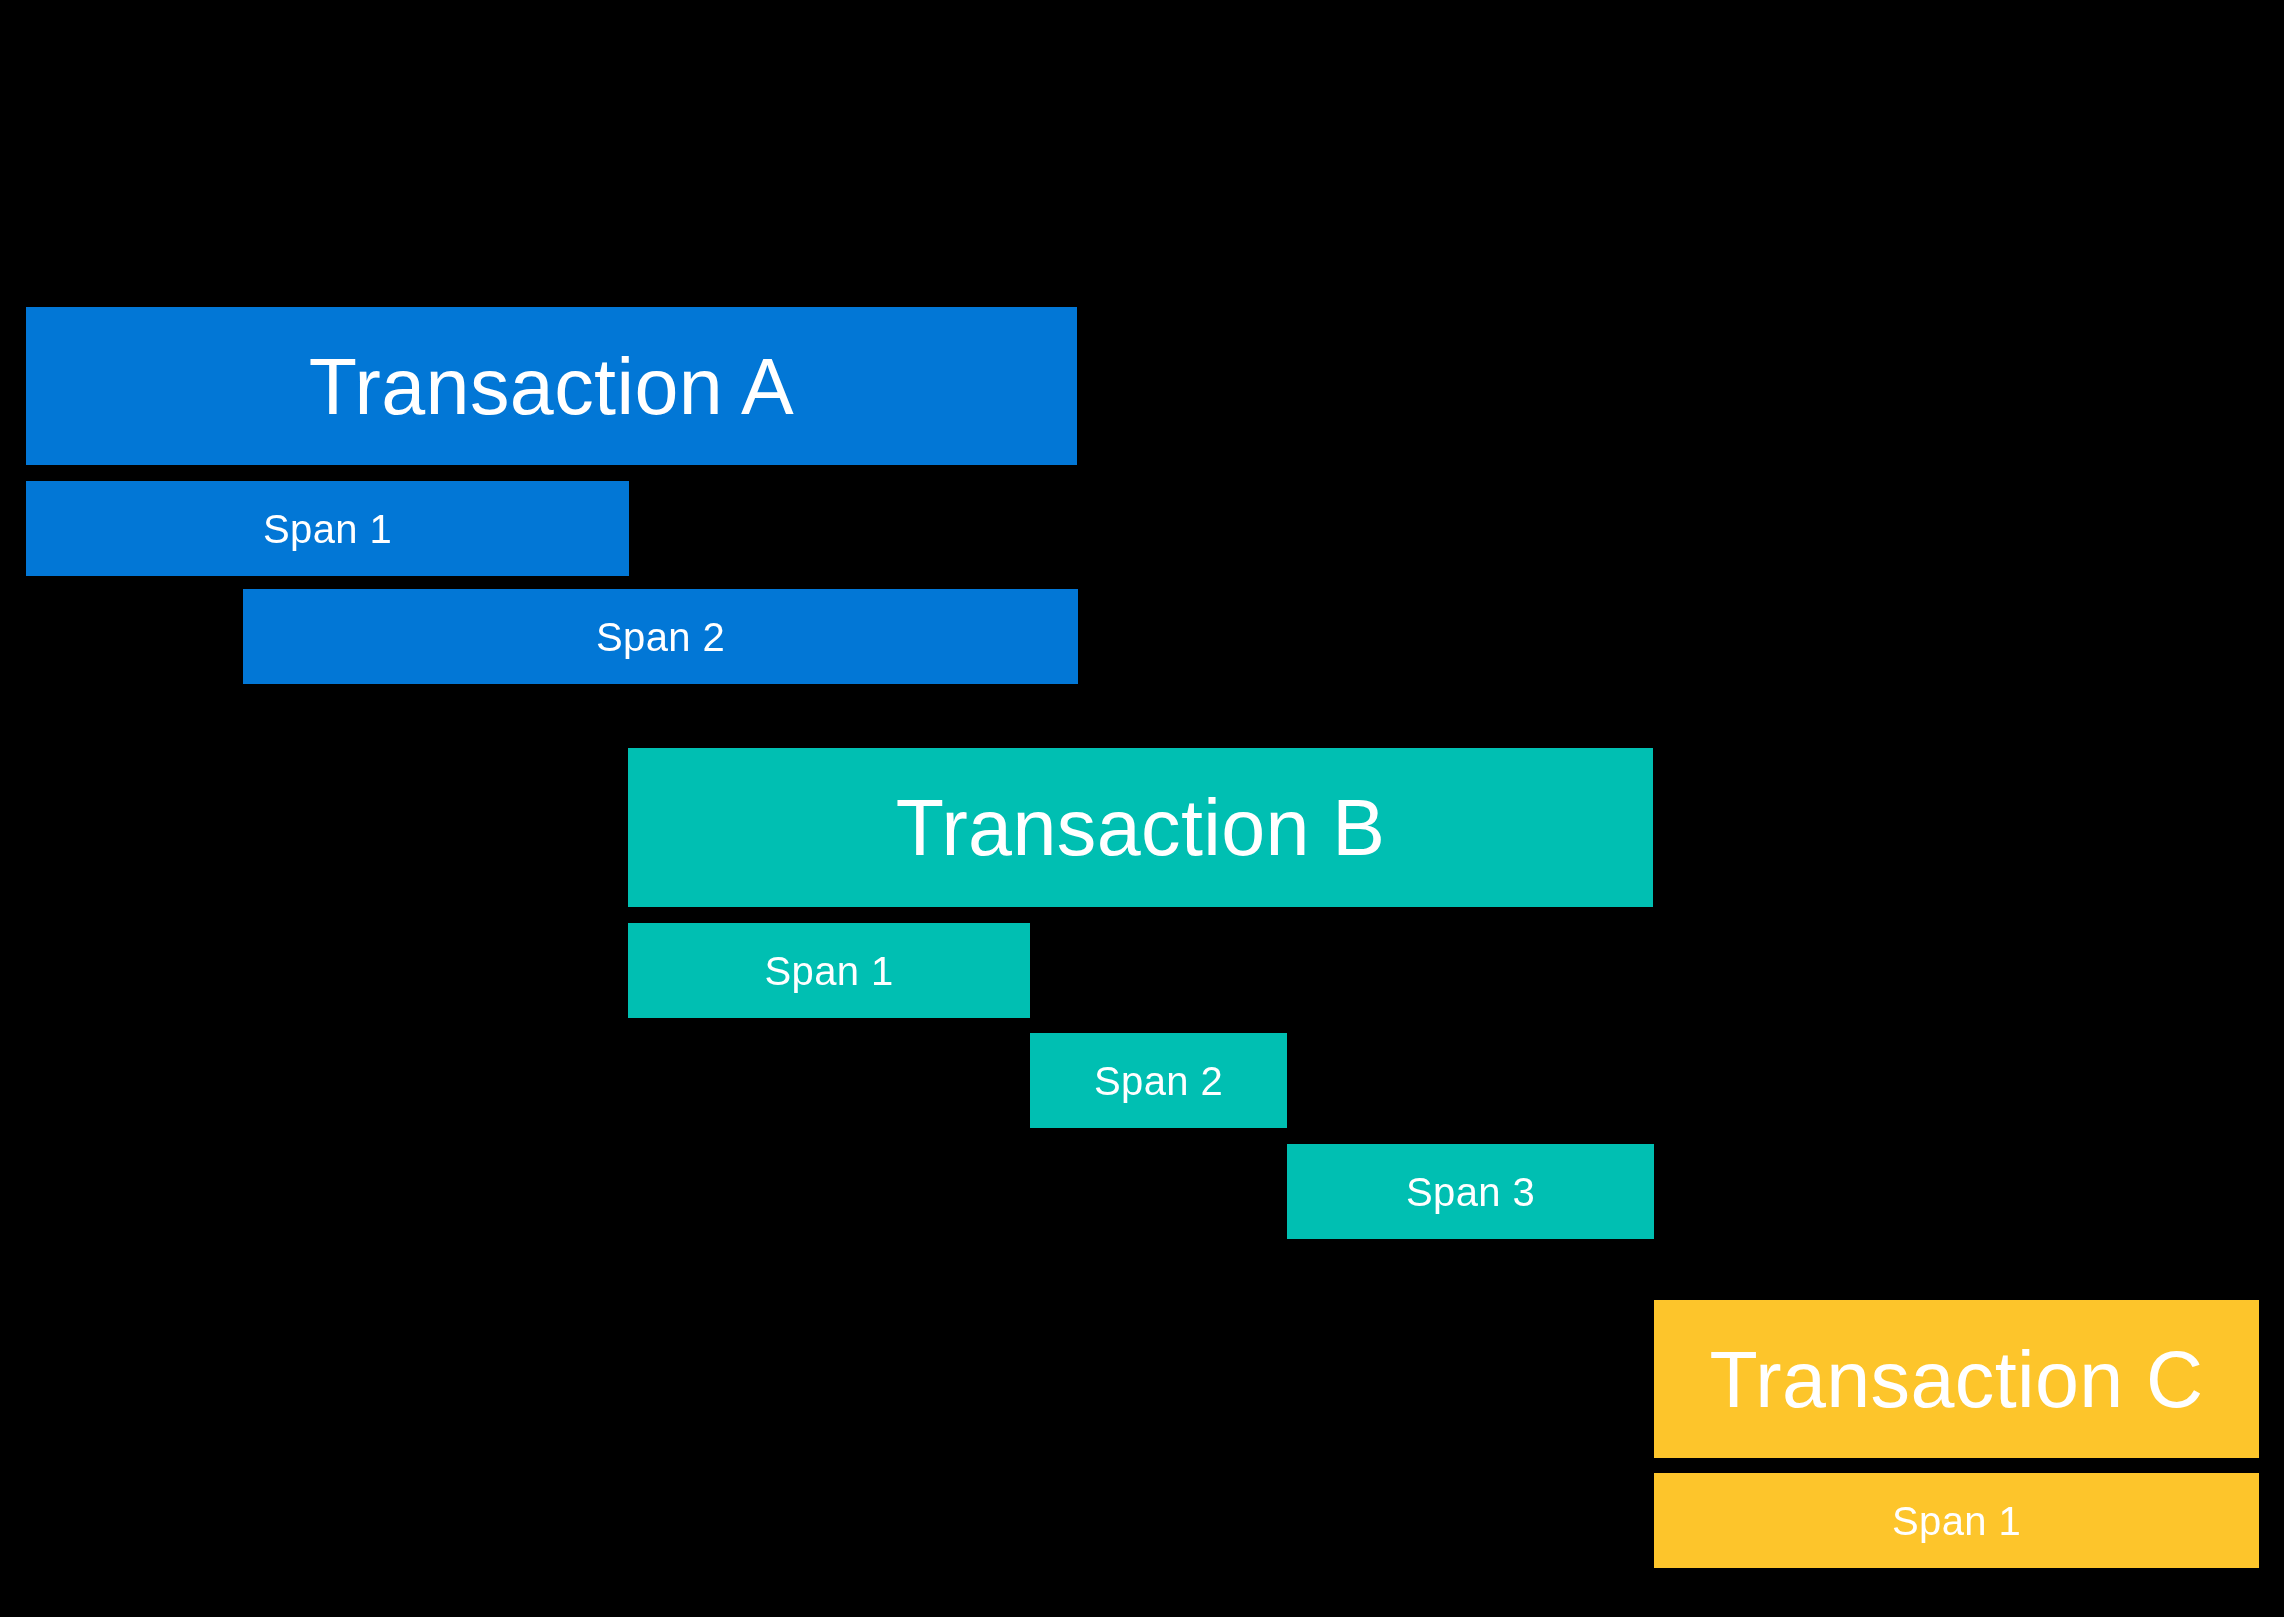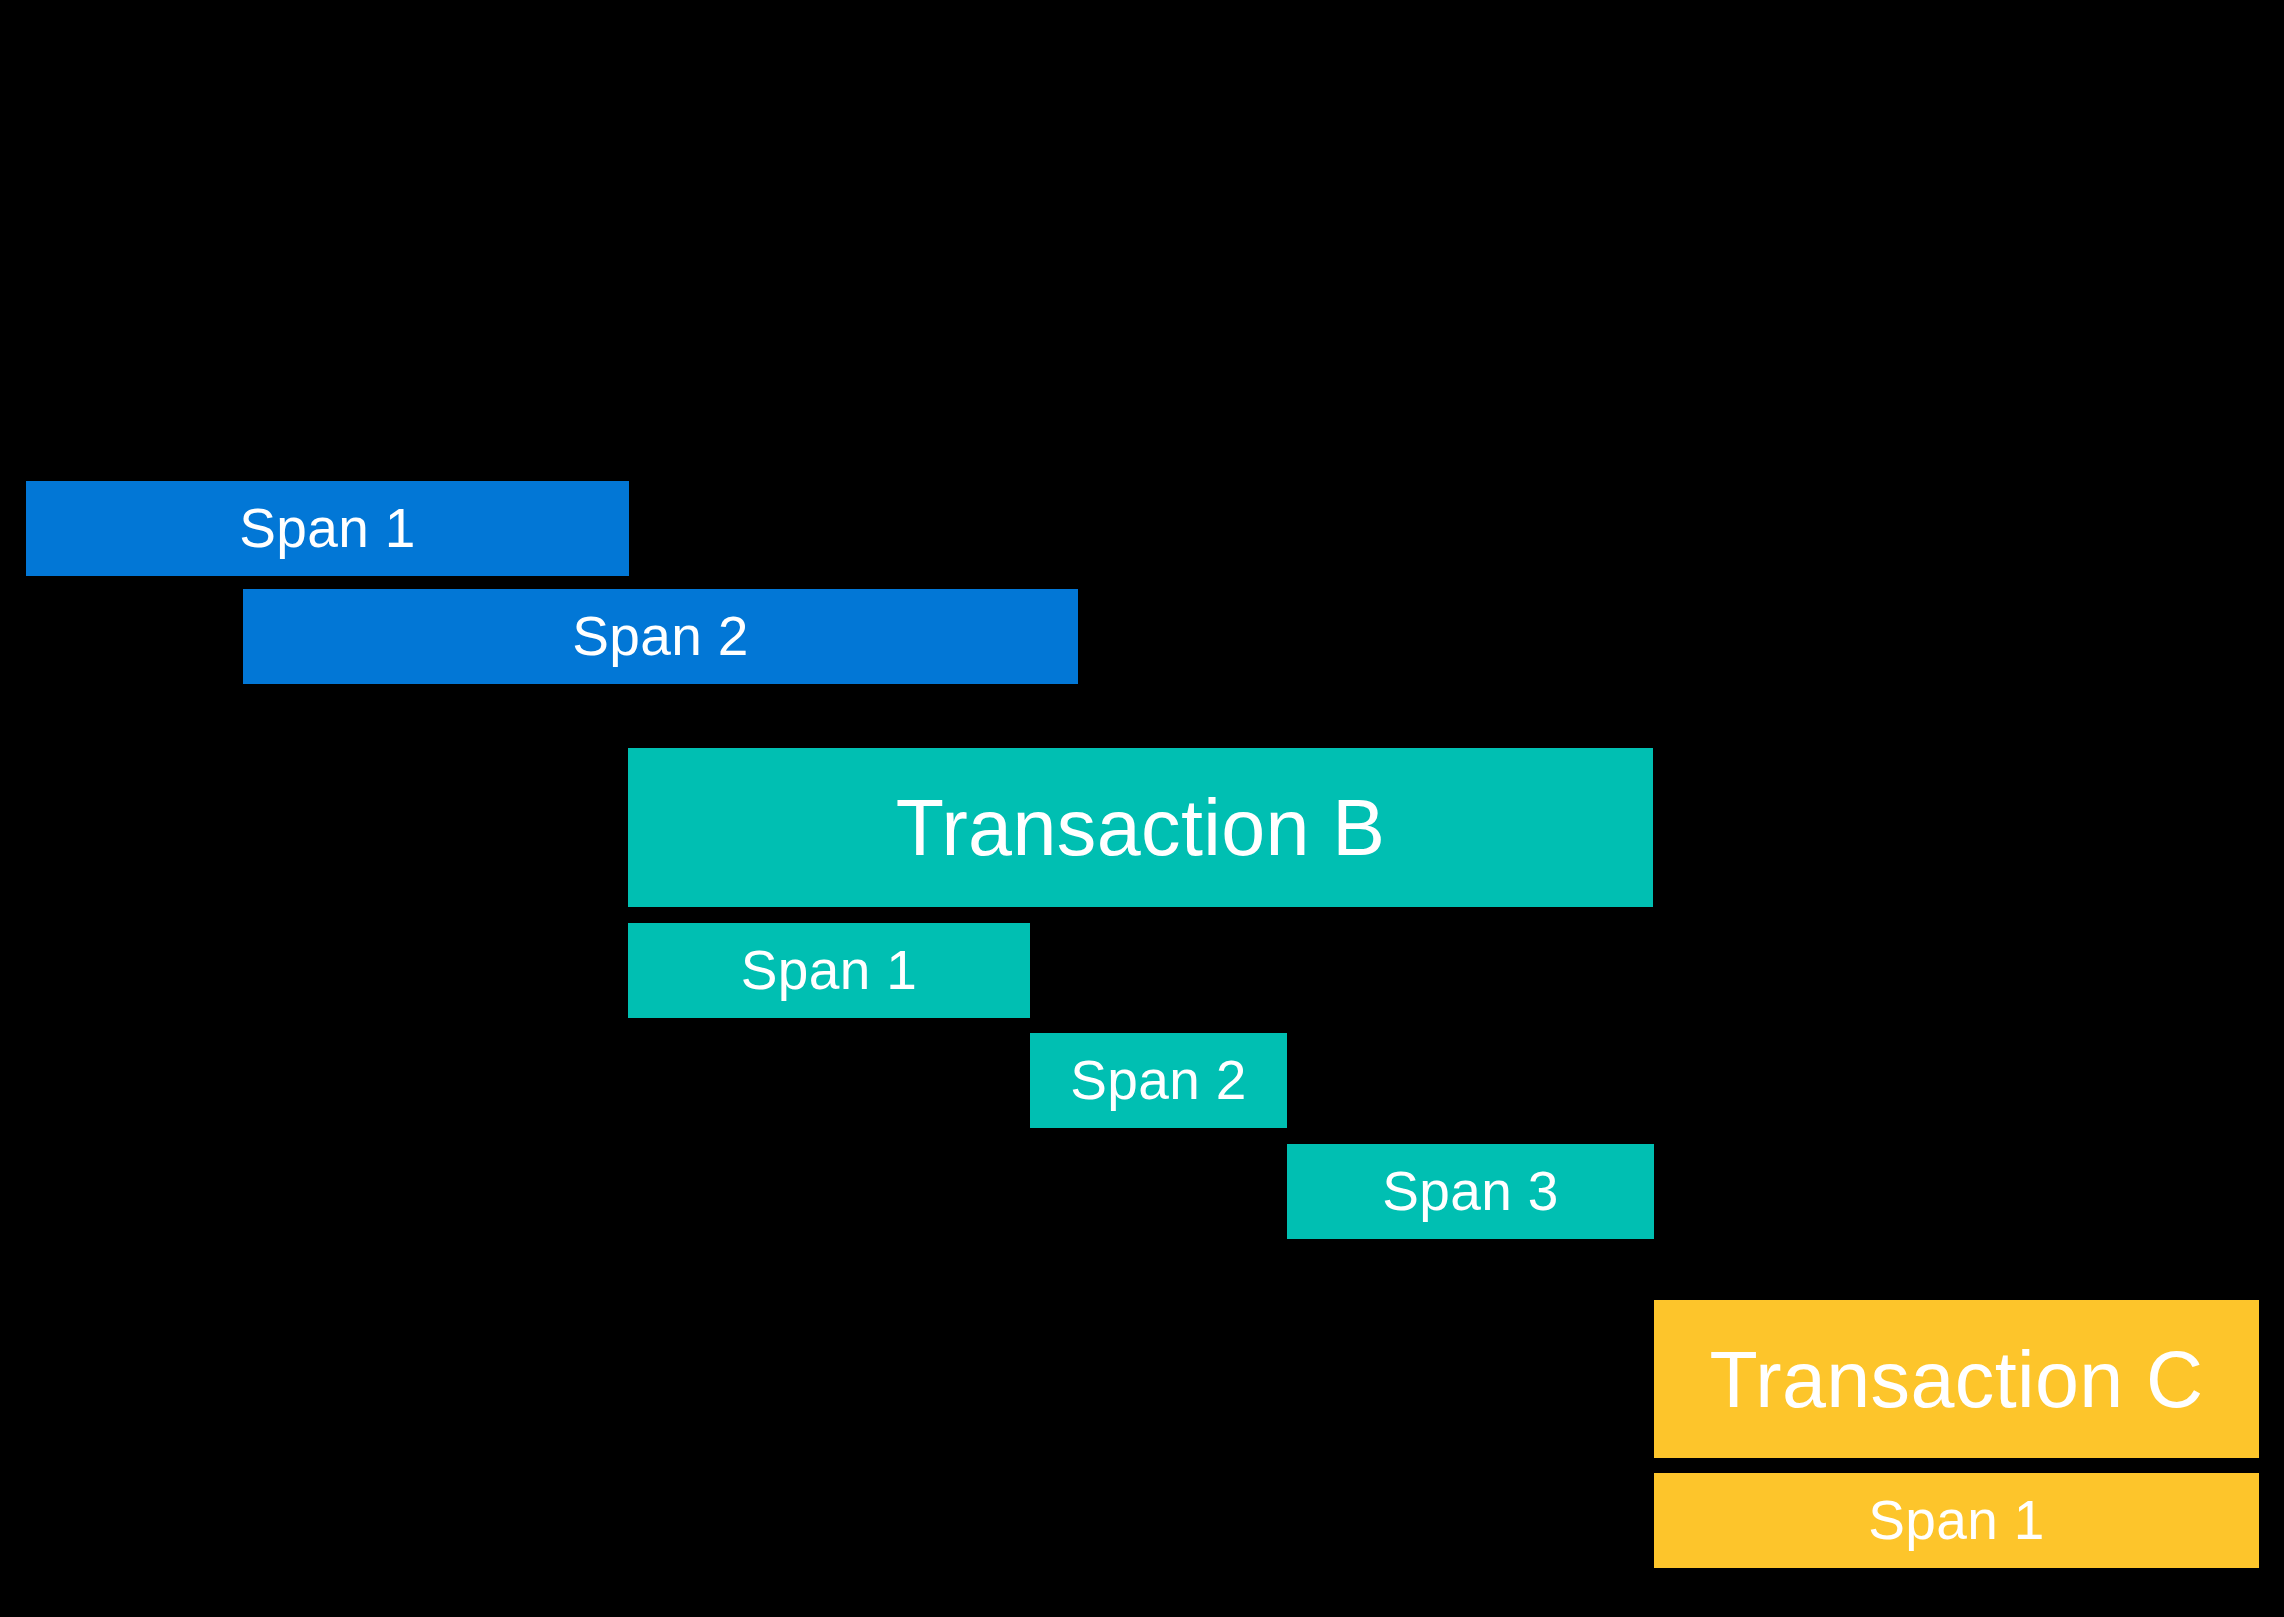--- a/index.html
+++ b/index.html
@@ -33,39 +33,42 @@
     line-height: 1;
   }
   
   .c-trace  { background: var(--color-trace, #ef4b8f); }
   .c-txn-a  { background: var(--color-transaction-a, #0277d6); }
   .c-txn-b  { background: var(--color-transaction-b, #00bfb2); }
   .c-txn-c  { background: var(--color-transaction-c, #fdc52b); align-items: center; }
   
   .fs-trace { font-size: 80px; }
   .fs-txn   { font-size: 79px; }
-  .fs-span  { font-size: 55px;  }
+  .fs-span  { font-size: 40px;  }
   
   .g-trace   { left: 26px;   top: 50px;   width: 2234px; height: 191px; }
   .g-ta      { left: 26px;   top: 307px;  width: 1051px; height: 158px; }
   .g-ta-s1   { left: 26px;   top: 481px;  width: 603px;  height: 95px; }
   .g-ta-s2   { left: 243px;  top: 589px;  width: 835px; height: 95px; }
   .g-tb      { left: 628px;  top: 748px;  width: 1025px; height: 159px; }
   .g-tb-s1   { left: 628px;  top: 923px; width: 402px;  height: 95px; }
   .g-tb-s2   { left: 1030px; top: 1033px; width: 257px;  height: 95px; }
   .g-tb-s3   { left: 1287px; top: 1144px; width: 367px;  height: 95px; }
   .g-tc      { left: 1654px; top: 1300px; width: 605px;  height: 158px; }
   .g-tc-s1   { left: 1654px; top: 1473px; width: 605px;  height: 95px; }
 </style>
 </head>
 <body>
 
 <div class="stage">
 
 
+  <div class="bar c-txn-a fs-txn g-ta">
+    <span class="lbl">Transaction A</span>
+  </div>
 
   <div class="bar c-txn-a fs-span g-ta-s1">
     <span class="lbl">Span 1</span>
   </div>
 
   <div class="bar c-txn-a fs-span g-ta-s2">
     <span class="lbl">Span 2</span>
   </div>
 
   <div class="bar c-txn-b fs-txn g-tb">

